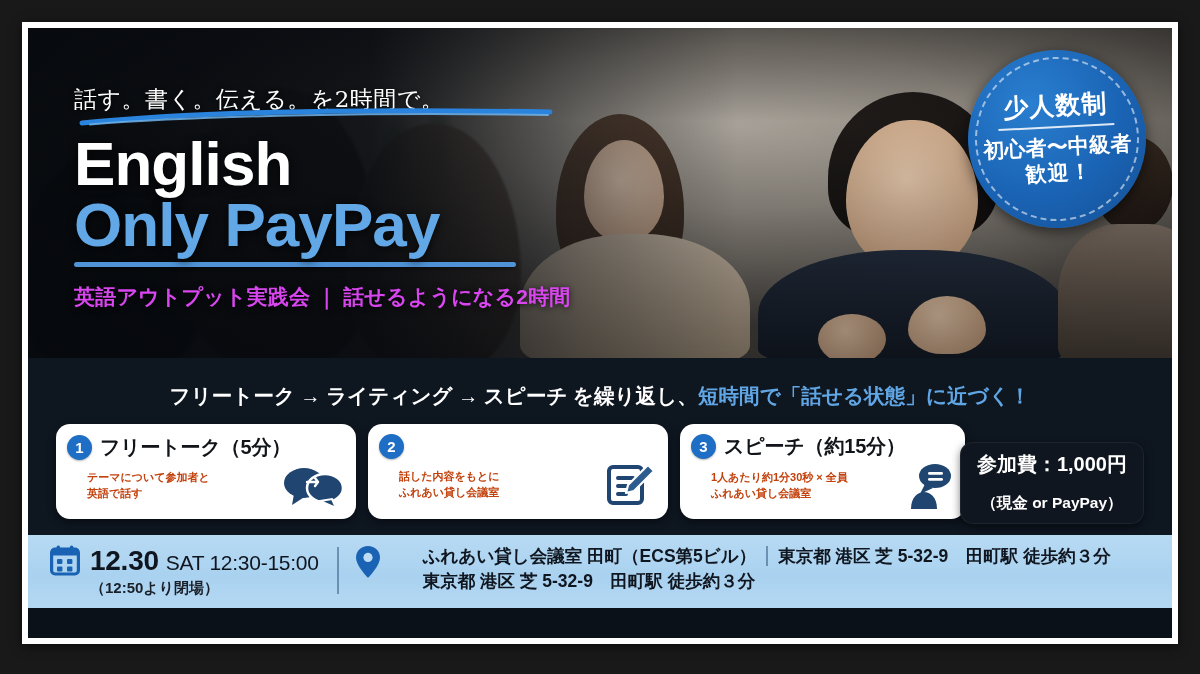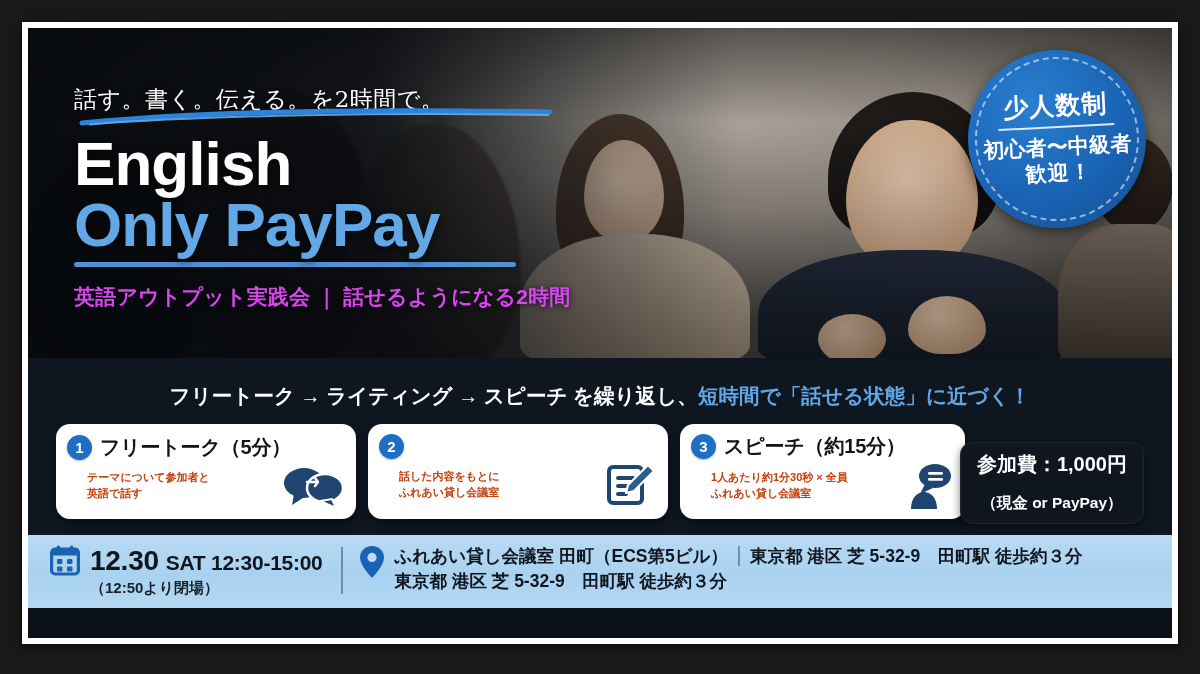--- a/index.html
+++ b/index.html
@@ -178,25 +178,25 @@
   
   .footer{
     background:linear-gradient(180deg,#b8daf3 0%, #a9d2f0 55%, #b4d8f3 100%);
     padding:10px 22px 12px;display:flex;align-items:flex-start;gap:0;
     position:relative;min-height:70px;box-sizing:border-box;
   }
   .f-date{display:flex;align-items:flex-start;gap:10px;padding-right:18px;flex:0 0 auto;}
   .f-date-txt{line-height:1.15;}
   .date-main{font-size:26px;font-weight:700;color:#10161f;white-space:nowrap;letter-spacing:-.01em;}
   .date-main .dd{font-size:28px;}
-  .date-main .sm{font-size:21px;font-weight:700;}
+  .date-main .sm{font-size:21px;font-weight:400;}
   .date-sub{font-size:15px;font-weight:700;color:#1a2029;text-align:left;margin-top:2px;white-space:nowrap;}
   .vline{width:2px;align-self:stretch;background:rgba(25,60,100,.45);margin:2px 16px 2px 0;flex:0 0 2px;}
   .f-place{display:flex;align-items:flex-start;gap:10px;flex:1 1 auto;}
-  .place-txt{line-height:1.3;}
+  .place-txt{line-height:1.3;margin-left:32px;}
   .place-r1{display:flex;align-items:center;gap:10px;white-space:nowrap;}
   .venue{font-size:17.5px;font-weight:700;color:#10161f;}
   .vsep{width:2px;height:20px;background:rgba(25,60,100,.45);}
   .addr{font-size:17.5px;font-weight:700;color:#10161f;white-space:nowrap;}
   .place-r2{font-size:17.5px;font-weight:700;color:#10161f;white-space:nowrap;margin-top:2px;}
 </style>
 </head>
 <body>
 
 <div class="canvas">

